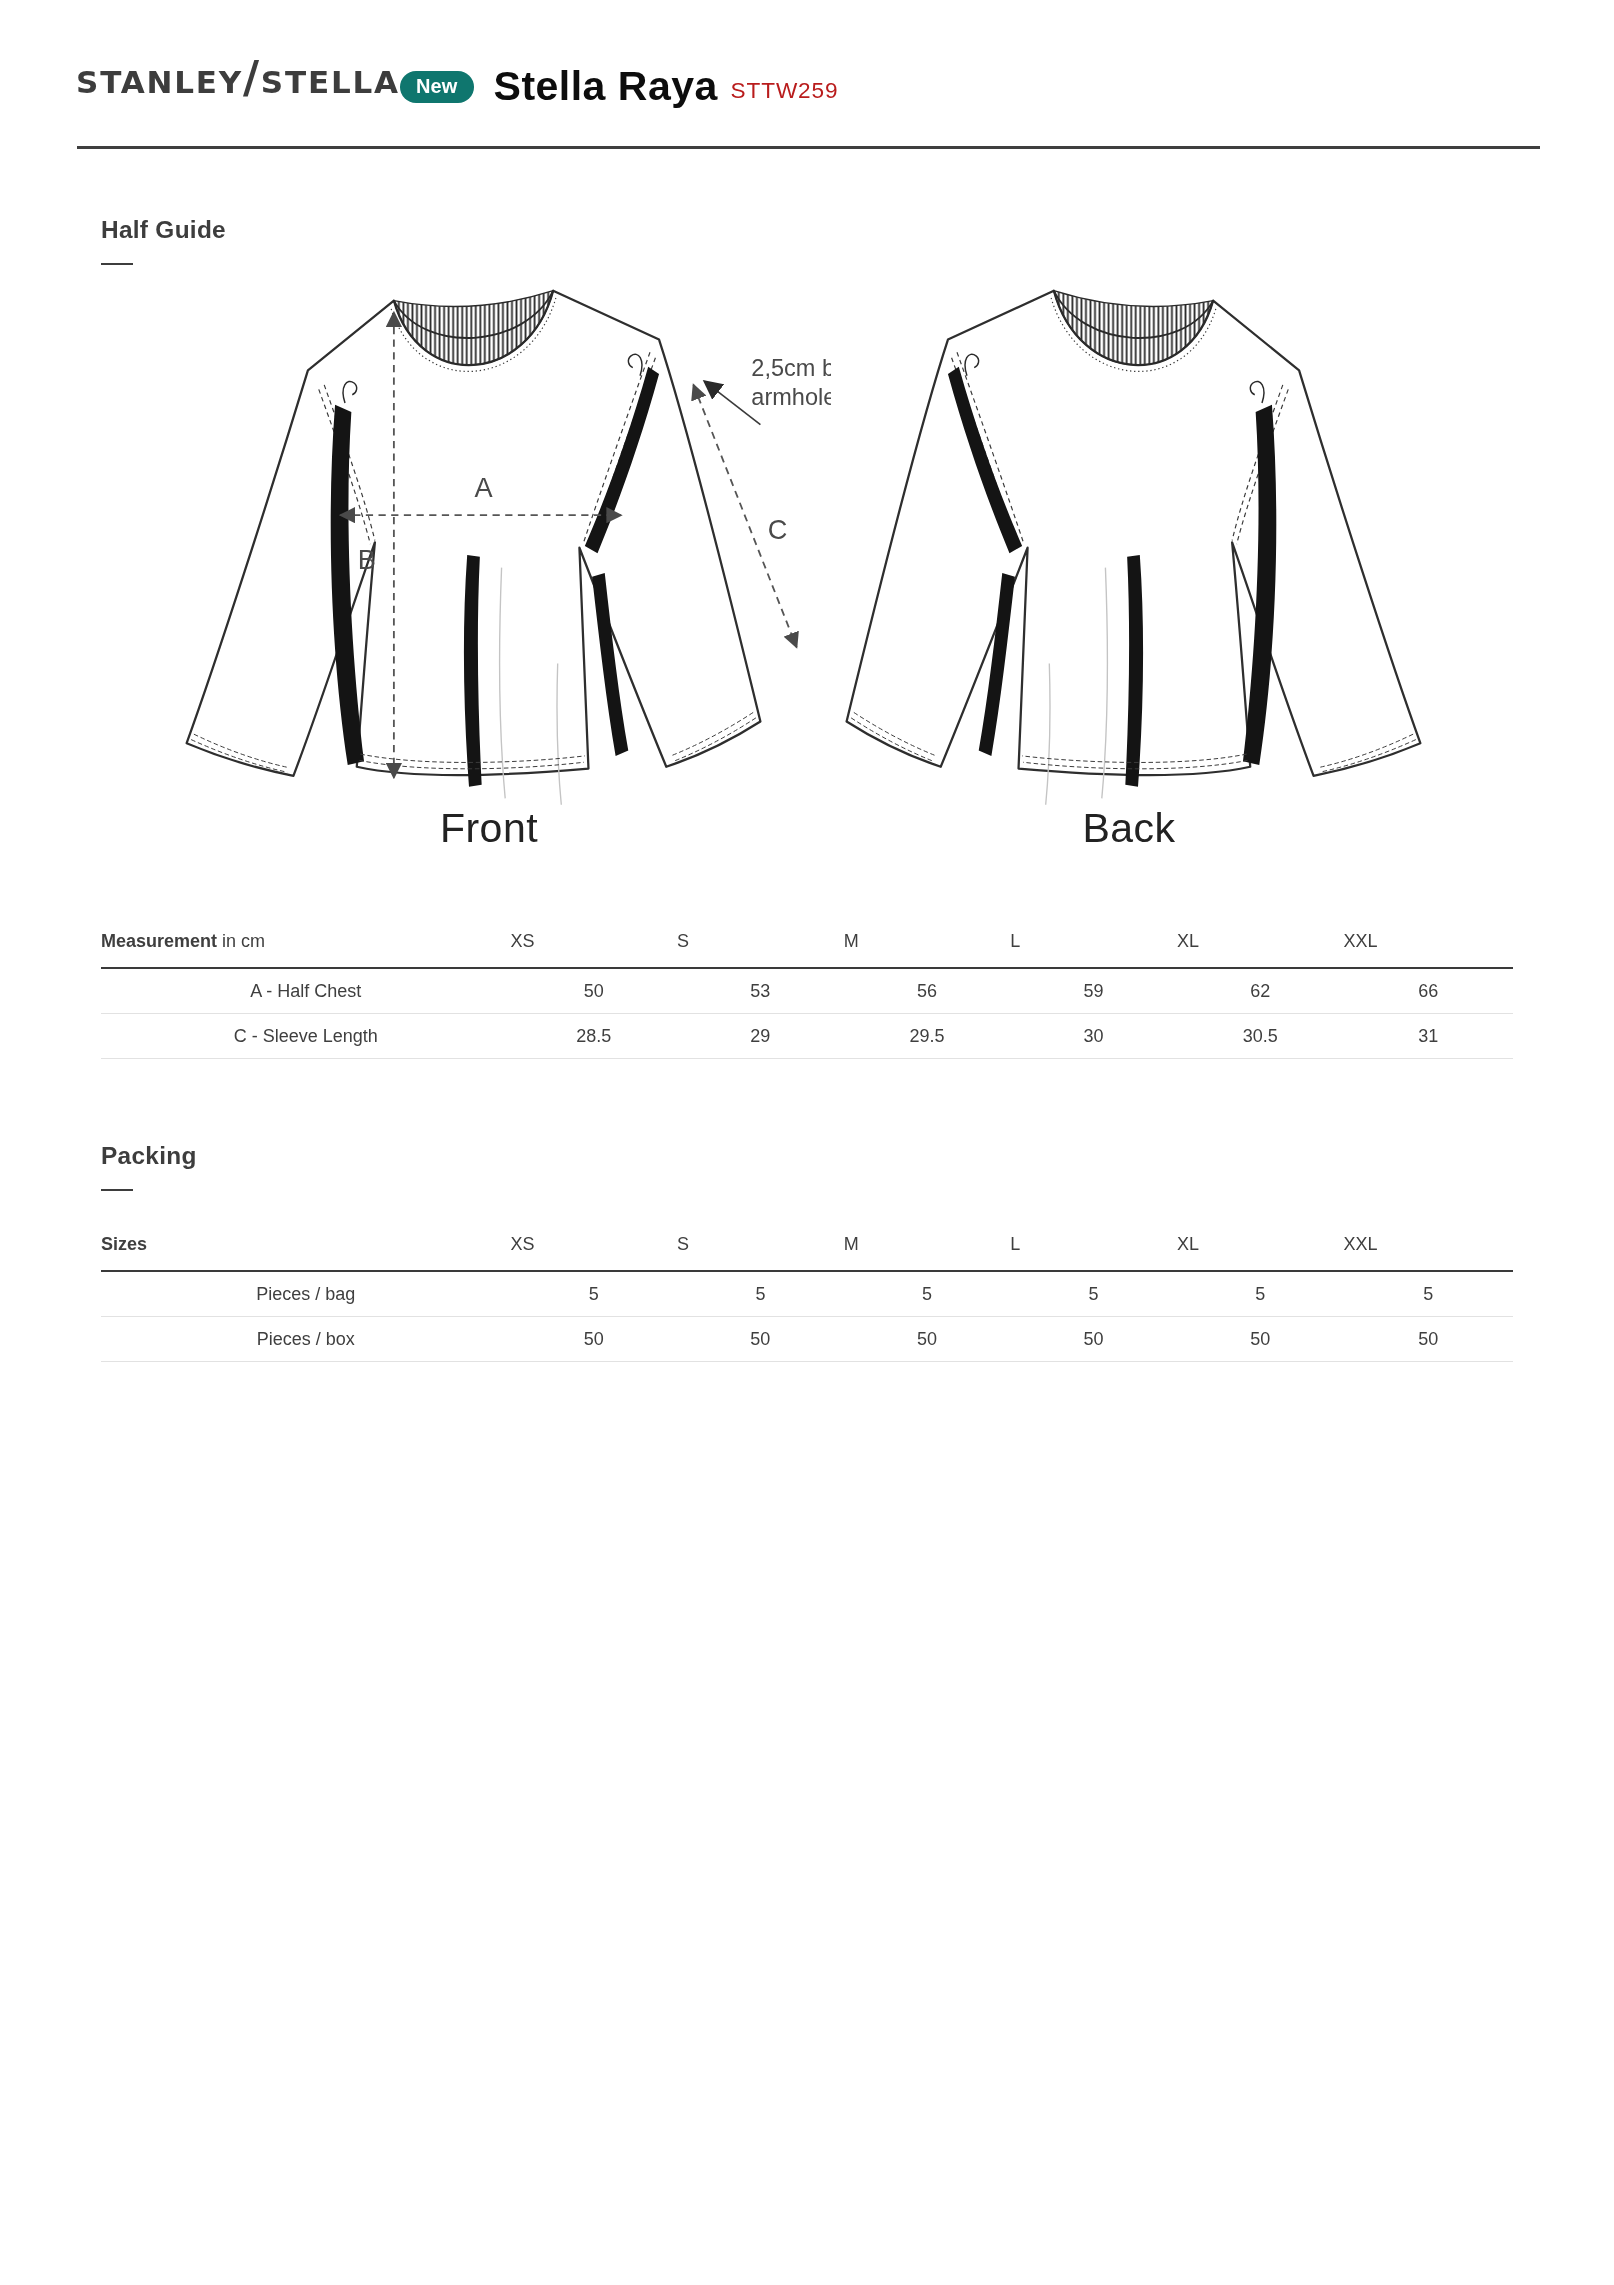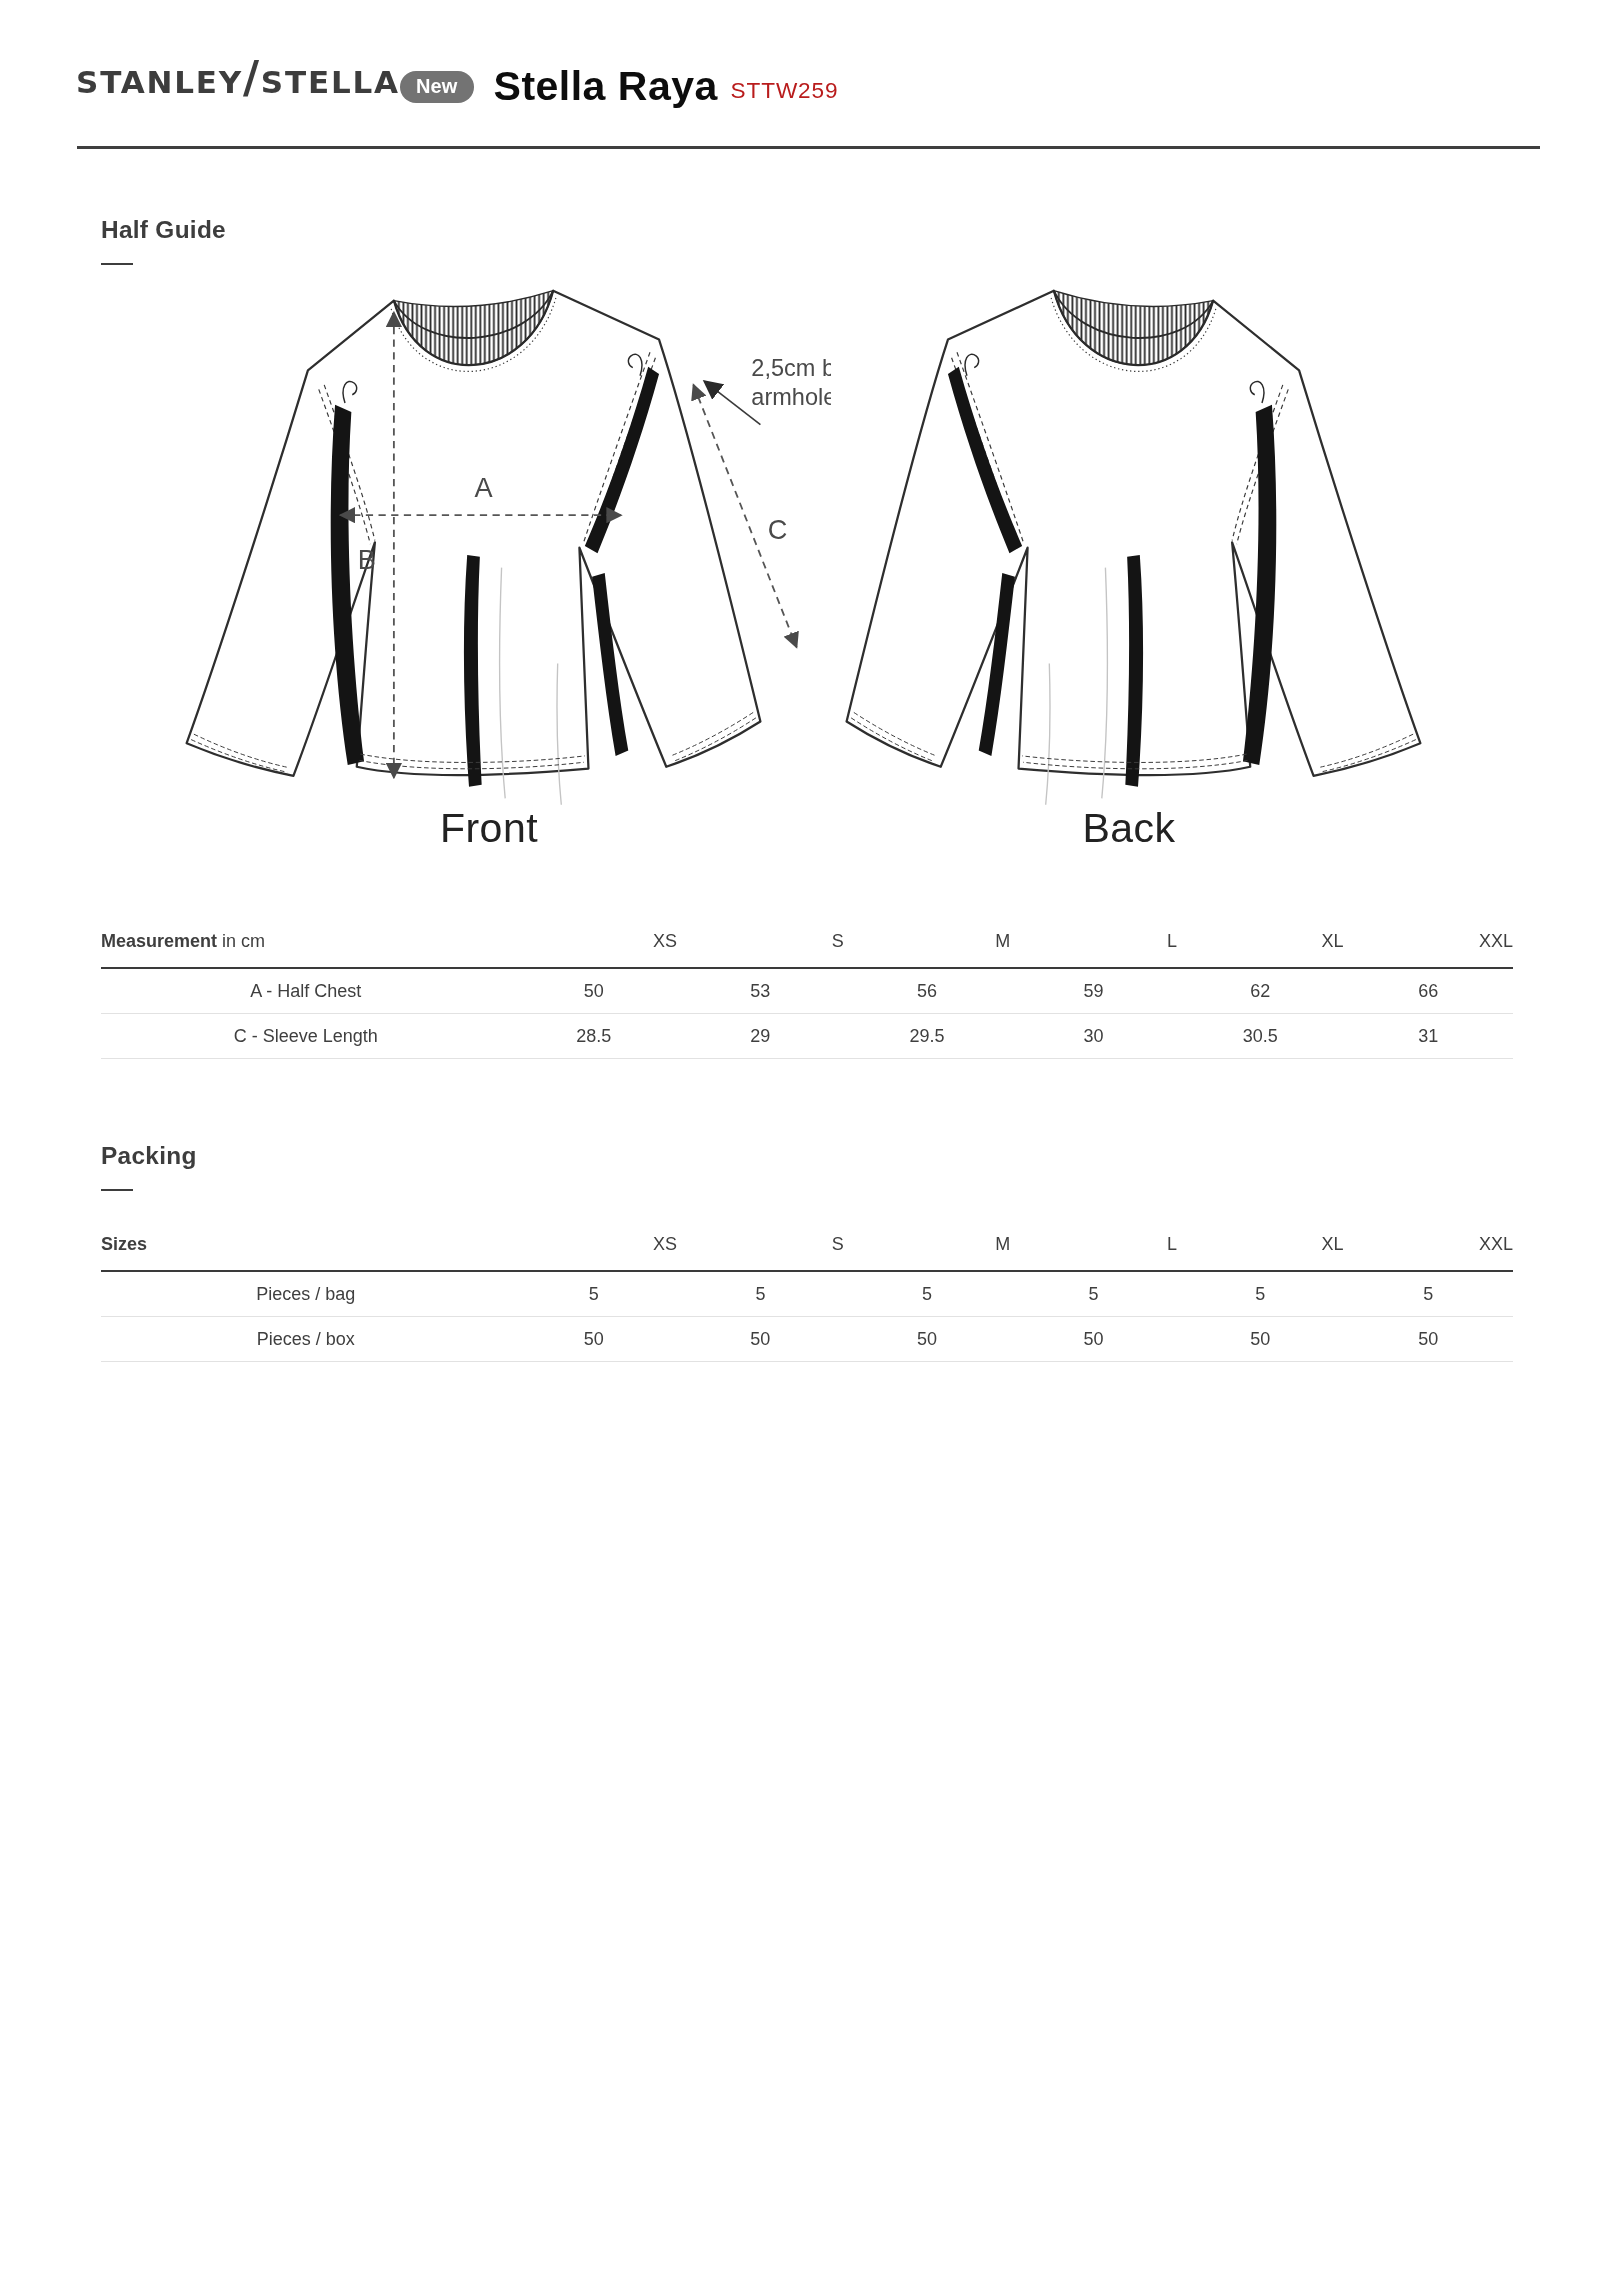--- a/index.html
+++ b/index.html
@@ -3,21 +3,21 @@
 <meta charset="utf-8">
 <style>
   * { box-sizing: border-box; margin: 0; padding: 0; }
   html, body { width: 1615px; height: 2285px; background: #ffffff; }
   body { font-family: "Liberation Sans", "DejaVu Sans", sans-serif; color: #3f3f3f; position: relative; }
 
   
   .header { display: flex; justify-content: flex-start; align-items: baseline; padding: 52px 80px 0 76px; }
   .brand-logo { font-family: "DejaVu Sans", sans-serif; font-variant: small-caps; font-weight: bold; font-size: 44px; letter-spacing: 1.8px; color: #3d3d3d; }
   .header-right { display: flex; align-items: center; }
-  .new-badge { background: #737373; color: #ffffff; font-size: 20px; font-weight: bold; padding: 5.4px 16.3px 7.2px 16.3px; border-radius: 18px; line-height: 1; }
+  .new-badge { background: #0f766e; color: #ffffff; font-size: 20px; font-weight: bold; padding: 5.4px 16.3px 7.2px 16.3px; border-radius: 18px; line-height: 1; }
   .product-name { font-size: 41px; font-weight: bold; color: #0d0d0d; margin-left: 20px; letter-spacing: 0.5px; }
   .product-code { font-size: 22.6px; font-weight: normal; color: #b91c1c; margin-left: 12.7px; letter-spacing: 0.9px; position: relative; top: 3.6px; }
 
   .divider { border-top: 3.6px solid #3f3f3f; margin: 36px 75px 0 77px; }
 
   
   .section-title { font-size: 24.4px; font-weight: bold; color: #3d3d3d; letter-spacing: 0.3px; }
   .title-dash { width: 32px; border-top: 2.7px solid #3d3d3d; margin-top: 19px; }
   .size-guide-head { margin: 67px 101px 0 101px; }
   .packing-head { margin: 83px 101px 0 101px; }
@@ -27,21 +27,21 @@
   .tee-svg { position: absolute; top: 0; width: 724px; height: 543px; }
   .tee-front { left: 107px; }
   .tee-back { left: 776px; }
   .view-label { position: absolute; top: 536px; transform: translateX(-50%); font-size: 41px; font-weight: normal; color: #222222; letter-spacing: 0.5px; }
   .label-front { left: 489px; }
   .label-back { left: 1129px; }
   .sprite { position: absolute; width: 0; height: 0; overflow: hidden; }
 
   
   .spec-table { width: 1412px; margin-left: 101px; border-collapse: collapse; font-size: 18px; color: #3f3f3f; }
-  .spec-table th { font-weight: normal; text-align: right; padding: 0 0 15.4px 0; border-bottom: 2.7px solid #3a3a3a; }
+  .spec-table th { font-weight: normal; text-align: left; padding: 0 0 15.4px 0; border-bottom: 2.7px solid #3a3a3a; }
   .spec-table th.lbl { text-align: left; }
   .spec-table th.lbl .b { font-weight: bold; }
   .spec-table td { text-align: center; padding: 11.8px 0 11px 0; border-bottom: 1.8px solid #e2e2e2; }
   .spec-table td.lbl { text-align: center; }
   .measurement-table { margin-top: 29px; }
   .packing-table { margin-top: 43px; }
 
   
   .svg-ann { font-family: "Liberation Sans", "DejaVu Sans", sans-serif; fill: #4a4a4a; }
 </style>

